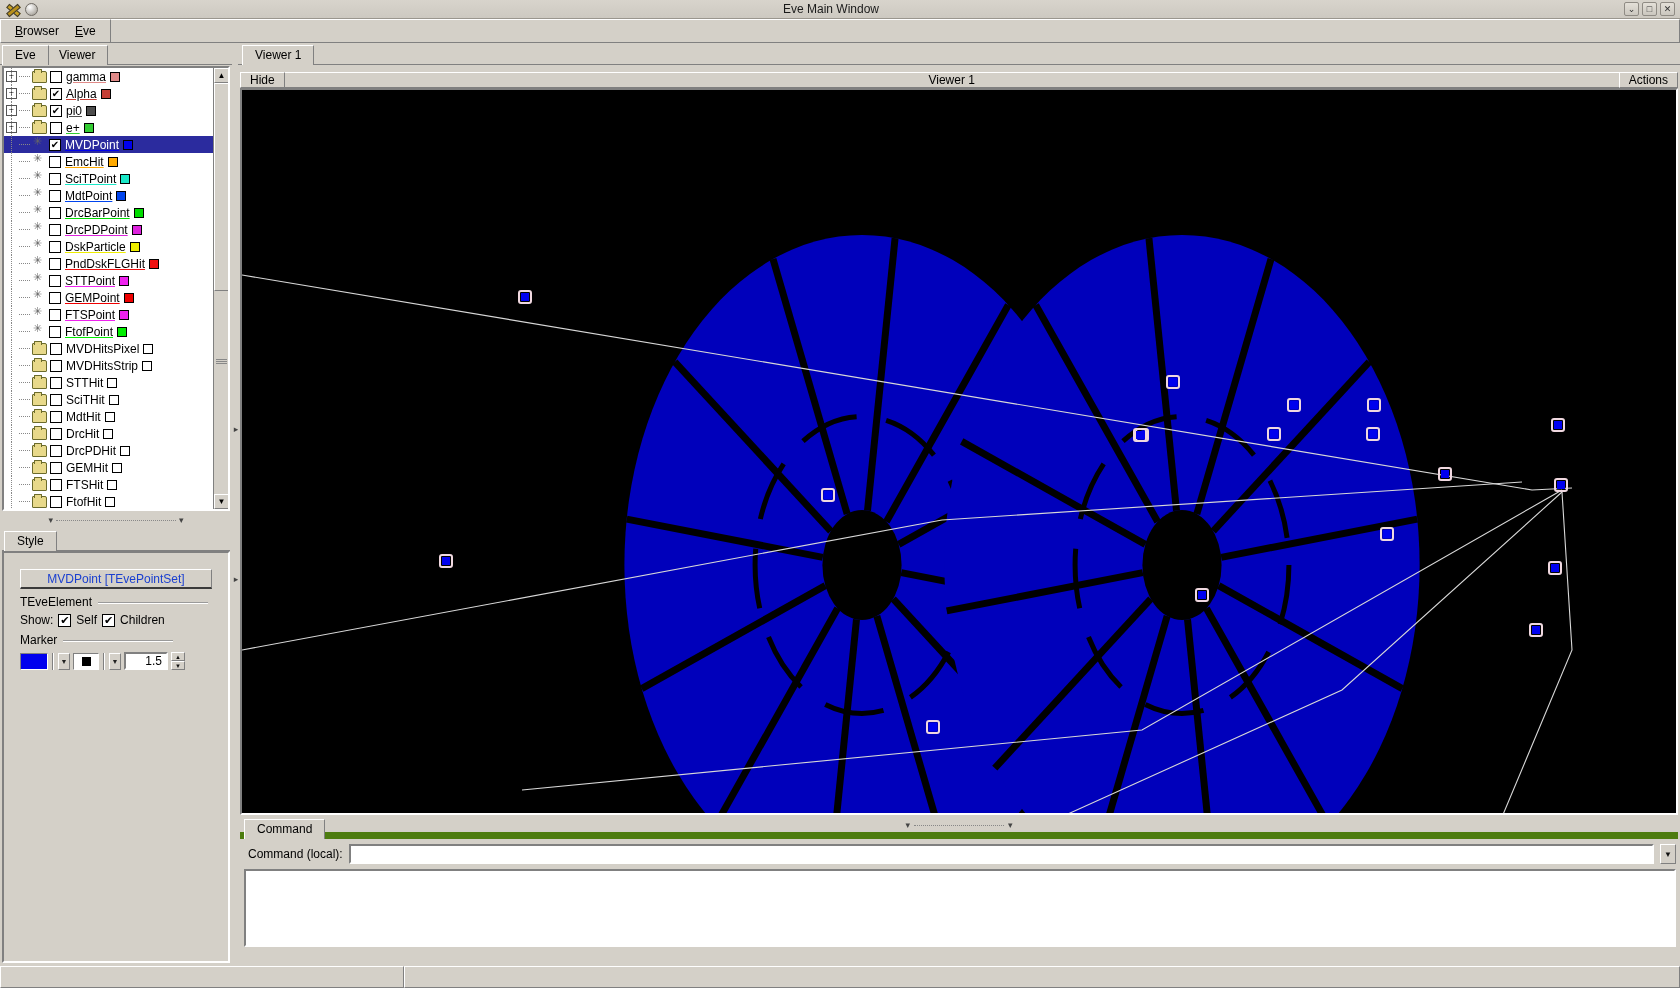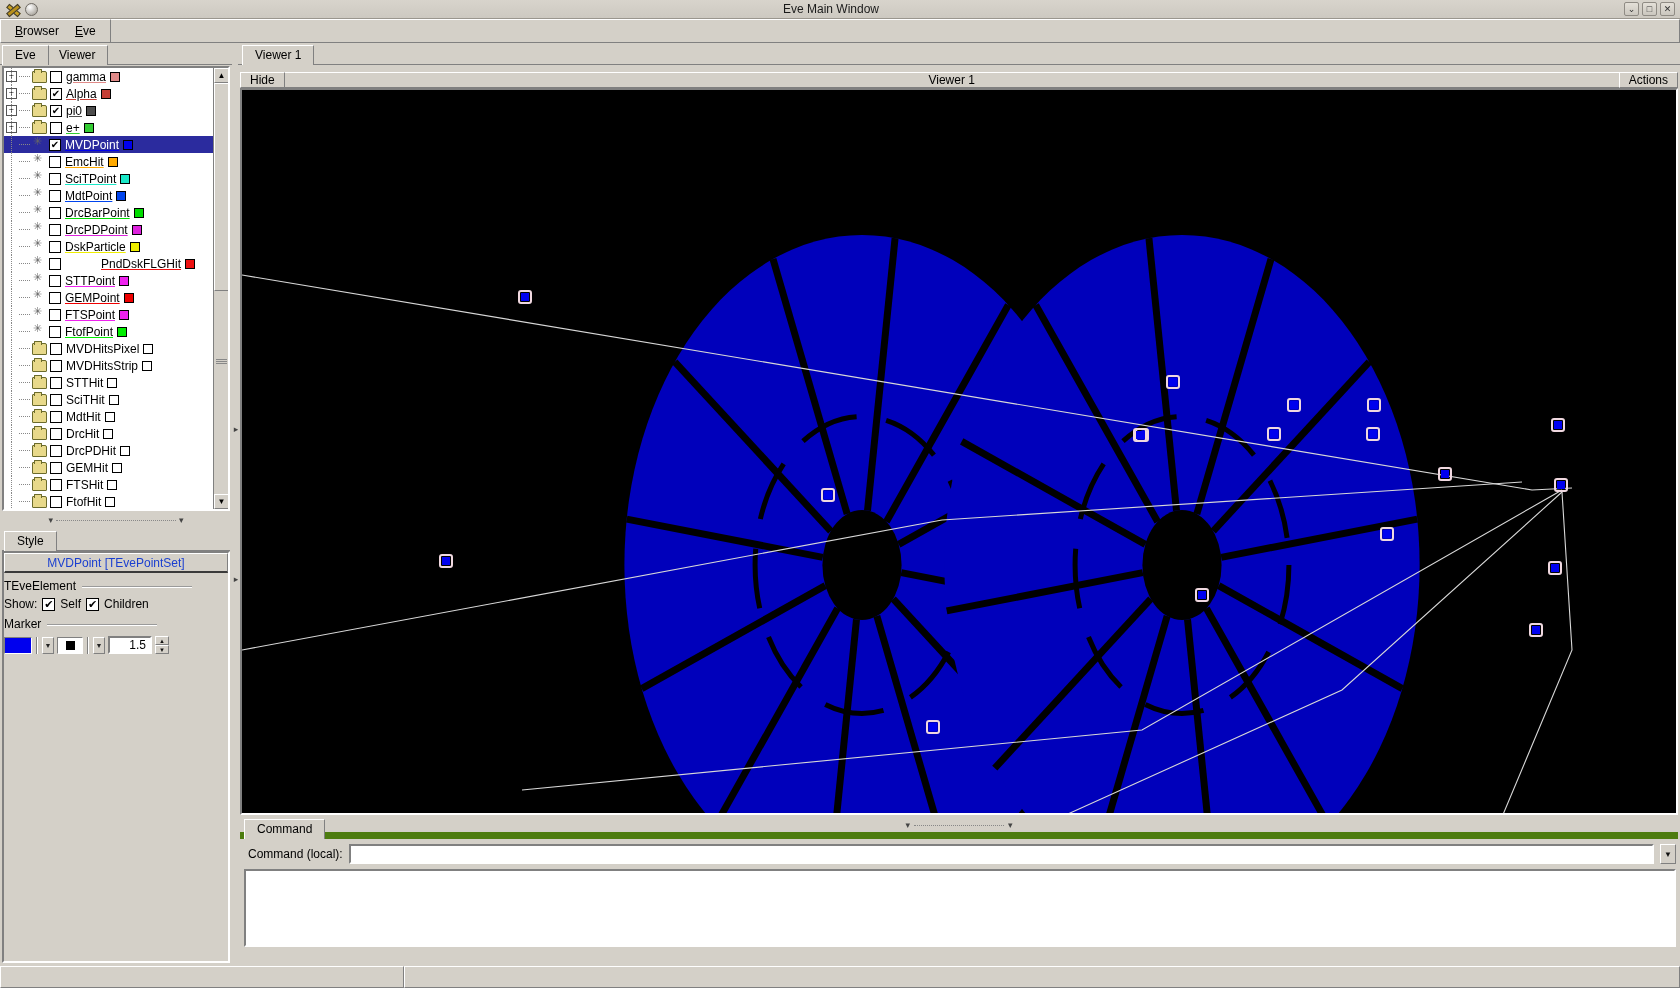--- a/index.html
+++ b/index.html
@@ -208,21 +208,21 @@
   .style-tabstrip {
     position: relative; height: 22px;
     border-bottom: 1px solid #808080;
     text-decoration: underline;
   }
   .tab-style { left: 2px; }
   .style-body {
     position: absolute; left: 0; top: 22px; width: 228px; height: 412px;
     background: #d4d0c8;
     border: 2px solid; border-color: #808080 #ffffff #ffffff #808080;
-    padding: 0;
+    padding: 16px;
   }
   .obj-title {
     height: 20px;
     background: #d4d0c8;
     border: 1px solid; border-color: #ffffff #808080 #808080 #ffffff;
     border-bottom: 2px solid #3a3a3a;
     display: flex; align-items: center; justify-content: center;
     color: #1a3fd0; font-size: 12px;
   }
   .grp {
@@ -498,21 +498,21 @@
             <span class="cbx"></span>
             <span class="tr-label u" style="text-decoration-color: rgb(238, 238, 0);">DskParticle</span>
             <span class="swatch" style="background: rgb(238, 238, 0);"></span>
           </div>
           <div class="tree-row">
             <span class="vline"></span>
             <span class="exp blank"></span>
             <span class="dotlead"></span>
             <span class="ptico"></span>
             <span class="cbx"></span>
-            <span class="tr-label u" style="text-decoration-color: rgb(238, 17, 17); margin-left: 36px;">PndDskFLGHit</span>
+            <span class="tr-label u" style="text-decoration-color: rgb(238, 17, 17);">PndDskFLGHit</span>
             <span class="swatch" style="background: rgb(238, 17, 17);"></span>
           </div>
           <div class="tree-row">
             <span class="vline"></span>
             <span class="exp blank"></span>
             <span class="dotlead"></span>
             <span class="ptico"></span>
             <span class="cbx"></span>
             <span class="tr-label u" style="text-decoration-color: rgb(238, 34, 238);">STTPoint</span>
             <span class="swatch" style="background: rgb(238, 34, 238);"></span>

